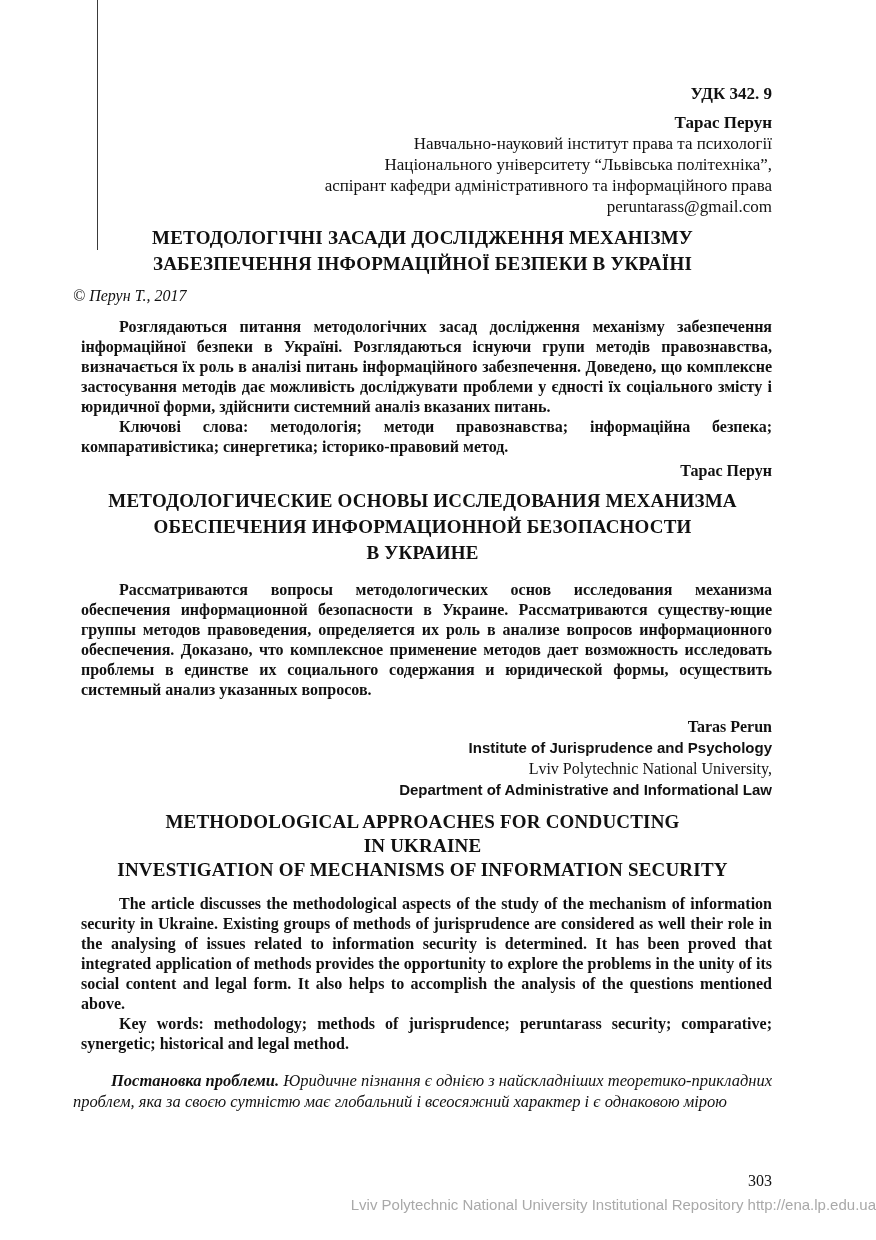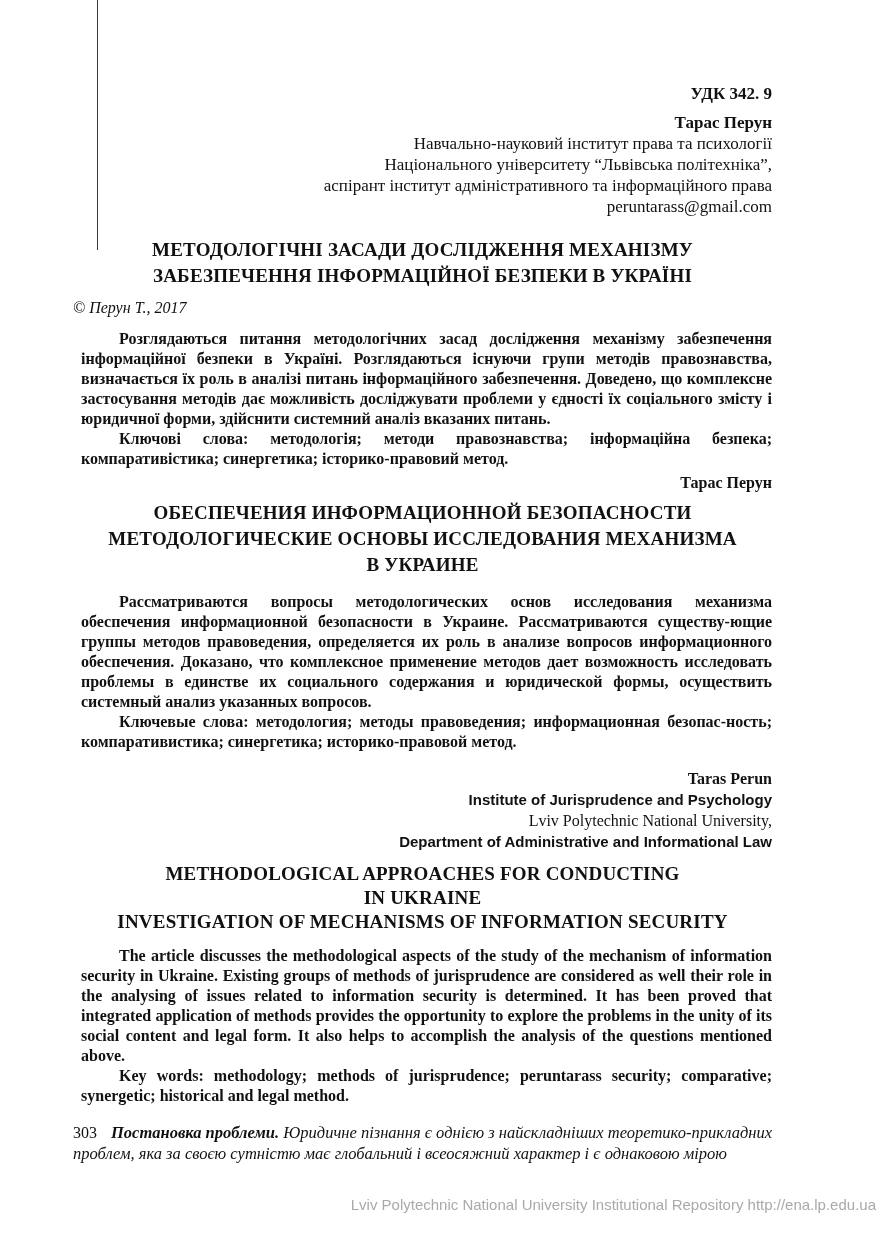--- a/index.html
+++ b/index.html
@@ -25,21 +25,21 @@
     line-height: 20px;
   }
   .author-block {
     margin-top: 8px;
     text-align: right;
     font-size: 17px;
     line-height: 21px;
   }
   .author-name { font-weight: bold; }
   .main-title {
-    margin-top: 20px;
+    margin-top: 8px;
     text-align: center;
     font-weight: bold;
     font-size: 19px;
     line-height: 26px;
     letter-spacing: 0.2px;
   }
   .copyright {
     margin-top: 10px;
     font-style: italic;
     font-size: 16px;
@@ -77,24 +77,24 @@
     margin-top: 16px;
     font-size: 16.5px;
     line-height: 21px;
     text-align: justify;
     font-style: italic;
   }
   .body-para p { margin: 0; text-indent: 38px; }
   .lead-in { font-weight: bold; }
   .page-number {
     position: absolute;
-    top: 1124px;
+    top: 1172px;
     left: 73px;
     width: 699px;
-    text-align: left;
+    text-align: right;
     font-size: 16px;
   }
   .repo-footer {
     position: absolute;
     top: 1196px;
     left: 0;
     width: 876px;
     text-align: right;
     font-family: "Liberation Sans", "DejaVu Sans", sans-serif;
     font-size: 15px;
@@ -117,47 +117,46 @@
   <div class="scan-line"></div>
 
   <div class="content">
 
     <div class="udc">УДК 342. 9</div>
 
     <div class="author-block">
       <div class="author-name">Тарас Перун</div>
       <div>Навчально-науковий інститут права та психології</div>
       <div>Національного університету “Львівська політехніка”,</div>
-      <div>аспірант інститут адміністративного та інформаційного права</div>
+      <div>аспірант кафедри адміністративного та інформаційного права</div>
       <div>peruntarass@gmail.com</div>
     </div>
 
     <div class="main-title">
       <div>МЕТОДОЛОГІЧНІ ЗАСАДИ ДОСЛІДЖЕННЯ МЕХАНІЗМУ</div>
       <div>ЗАБЕЗПЕЧЕННЯ ІНФОРМАЦІЙНОЇ БЕЗПЕКИ В УКРАЇНІ</div>
     </div>
 
     <div class="copyright">© Перун Т., 2017</div>
 
     <div class="abstract">
       <p>Розглядаються питання методологічних засад дослідження механізму забезпечення інформаційної безпеки в  Україні. Розглядаються існуючи групи методів правознавства, визначається їх роль в аналізі питань інформаційного забезпечення. Доведено, що комплексне застосування методів дає можливість досліджувати проблеми у єдності їх соціального змісту і юридичної форми, здійснити системний аналіз вказаних питань.</p>
       <p>Ключові слова: методологія; методи правознавства; інформаційна безпека; компаративістика; синергетика; історико-правовий метод.</p>
     </div>
 
     <div class="ru-author">Тарас  Перун</div>
 
     <div class="main-title ru-title">
+      <div>МЕТОДОЛОГИЧЕСКИЕ ОСНОВЫ ИССЛЕДОВАНИЯ МЕХАНИЗМА</div>
       <div>ОБЕСПЕЧЕНИЯ ИНФОРМАЦИОННОЙ БЕЗОПАСНОСТИ</div>
-      <div>МЕТОДОЛОГИЧЕСКИЕ ОСНОВЫ ИССЛЕДОВАНИЯ МЕХАНИЗМА</div>
       <div>В УКРАИНЕ</div>
     </div>
 
     <div class="abstract ru-abstract">
       <p>Рассматриваются вопросы методологических основ исследования механизма обеспечения информационной безопасности в  Украине. Рассматриваются существу-ющие группы методов правоведения, определяется их роль в анализе вопросов информационного обеспечения. Доказано, что комплексное применение методов дает возможность исследовать проблемы в единстве их социального содержания и юридической формы, осуществить системный анализ указанных вопросов.</p>
-      <p>Ключевые слова: методология; методы правоведения; информационная безопас-ность; компаративистика; синергетика; историко-правовой метод.</p>
     </div>
 
     <div class="en-author-block">
       <div class="en-bold-serif">Taras Perun</div>
       <div class="en-bold-sans">Institute of Jurisprudence and Psychology</div>
       <div>Lviv Polytechnic National University,</div>
       <div class="en-bold-sans">Department of Administrative and Informational Law</div>
     </div>
 
     <div class="main-title en-title">

